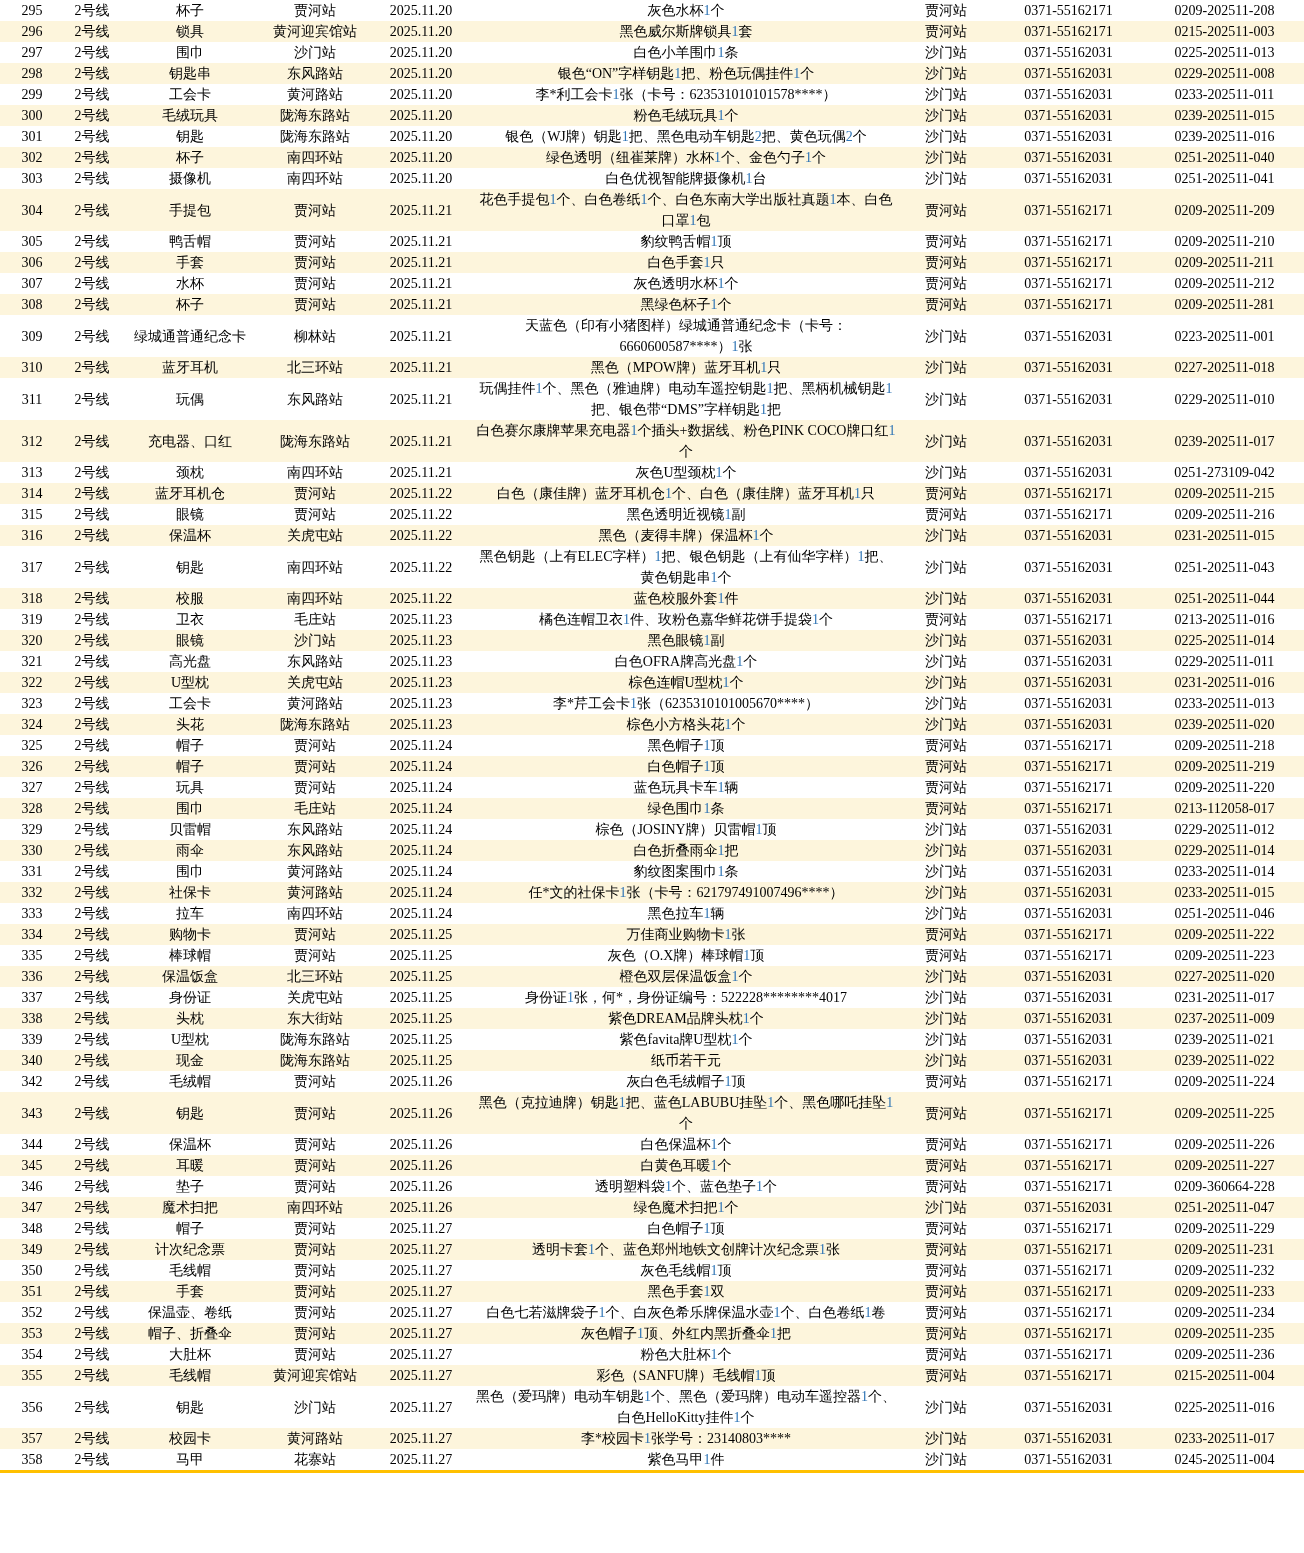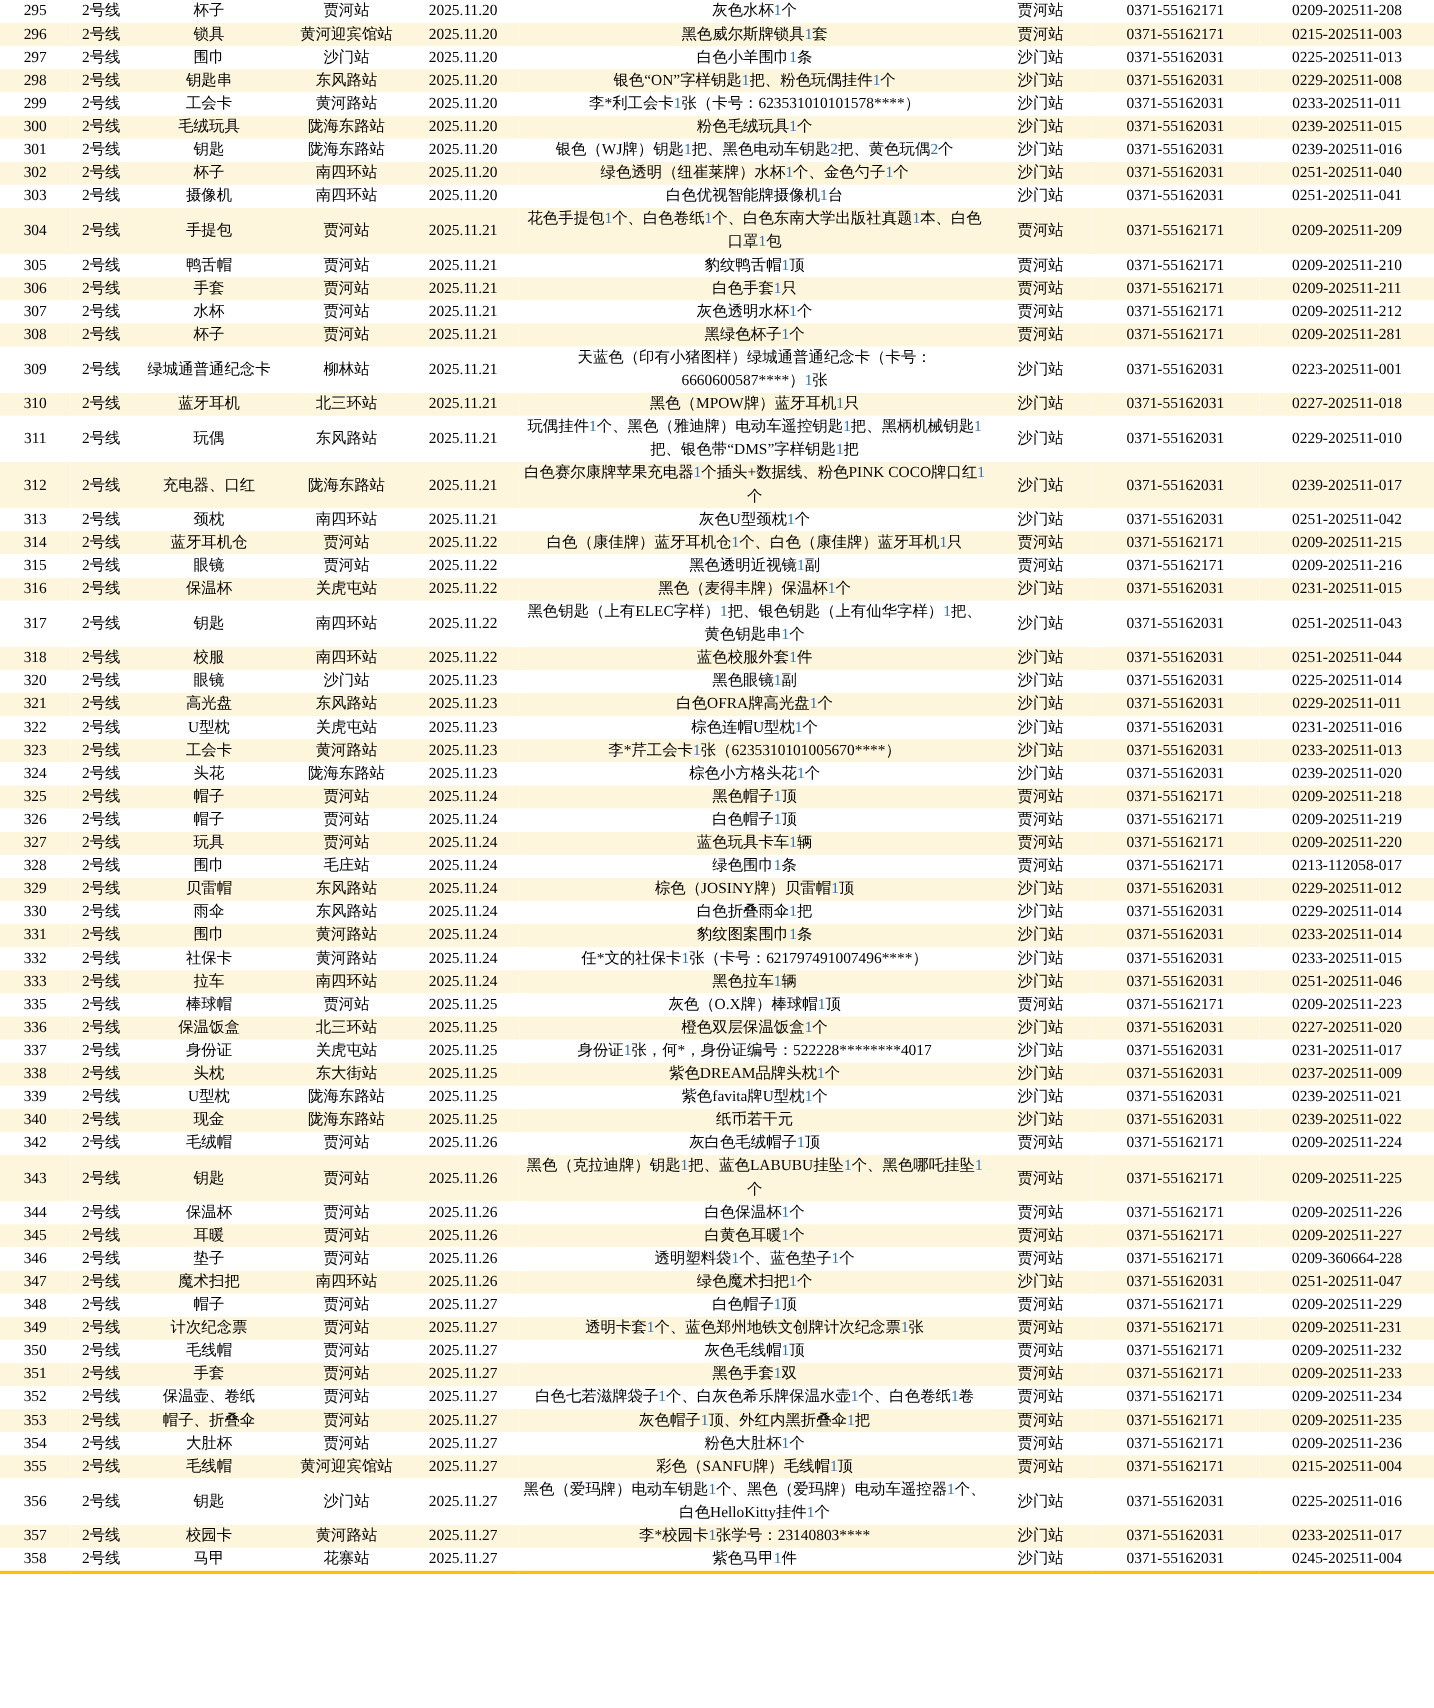--- a/index.html
+++ b/index.html
@@ -256,21 +256,21 @@
   </tr>
       <tr>
     <td>313</td>
     <td>2号线</td>
     <td>颈枕</td>
     <td>南四环站</td>
     <td>2025.11.21</td>
     <td>灰色U型颈枕<span class="qty">1</span>个</td>
     <td>沙门站</td>
     <td>0371-55162031</td>
-    <td>0251-202511-042</td>
+    <td>0251-273109-042</td>
   </tr>
       <tr>
     <td>314</td>
     <td>2号线</td>
     <td>蓝牙耳机仓</td>
     <td>贾河站</td>
     <td>2025.11.22</td>
     <td>白色（康佳牌）蓝牙耳机仓<span class="qty">1</span>个、白色（康佳牌）蓝牙耳机<span class="qty">1</span>只</td>
     <td>贾河站</td>
     <td>0371-55162171</td>
@@ -314,20 +314,31 @@
     <td>2号线</td>
     <td>校服</td>
     <td>南四环站</td>
     <td>2025.11.22</td>
     <td>蓝色校服外套<span class="qty">1</span>件</td>
     <td>沙门站</td>
     <td>0371-55162031</td>
     <td>0251-202511-044</td>
   </tr>
       <tr>
+    <td>319</td>
+    <td>2号线</td>
+    <td>卫衣</td>
+    <td>毛庄站</td>
+    <td>2025.11.23</td>
+    <td>橘色连帽卫衣<span class="qty">1</span>件、玫粉色嘉华鲜花饼手提袋<span class="qty">1</span>个</td>
+    <td>贾河站</td>
+    <td>0371-55162171</td>
+    <td>0213-202511-016</td>
+  </tr>
+      <tr>
     <td>320</td>
     <td>2号线</td>
     <td>眼镜</td>
     <td>沙门站</td>
     <td>2025.11.23</td>
     <td>黑色眼镜<span class="qty">1</span>副</td>
     <td>沙门站</td>
     <td>0371-55162031</td>
     <td>0225-202511-014</td>
   </tr>
@@ -468,20 +479,31 @@
     <td>2号线</td>
     <td>拉车</td>
     <td>南四环站</td>
     <td>2025.11.24</td>
     <td>黑色拉车<span class="qty">1</span>辆</td>
     <td>沙门站</td>
     <td>0371-55162031</td>
     <td>0251-202511-046</td>
   </tr>
       <tr>
+    <td>334</td>
+    <td>2号线</td>
+    <td>购物卡</td>
+    <td>贾河站</td>
+    <td>2025.11.25</td>
+    <td>万佳商业购物卡<span class="qty">1</span>张</td>
+    <td>贾河站</td>
+    <td>0371-55162171</td>
+    <td>0209-202511-222</td>
+  </tr>
+      <tr>
     <td>335</td>
     <td>2号线</td>
     <td>棒球帽</td>
     <td>贾河站</td>
     <td>2025.11.25</td>
     <td>灰色（O.X牌）棒球帽<span class="qty">1</span>顶</td>
     <td>贾河站</td>
     <td>0371-55162171</td>
     <td>0209-202511-223</td>
   </tr>

